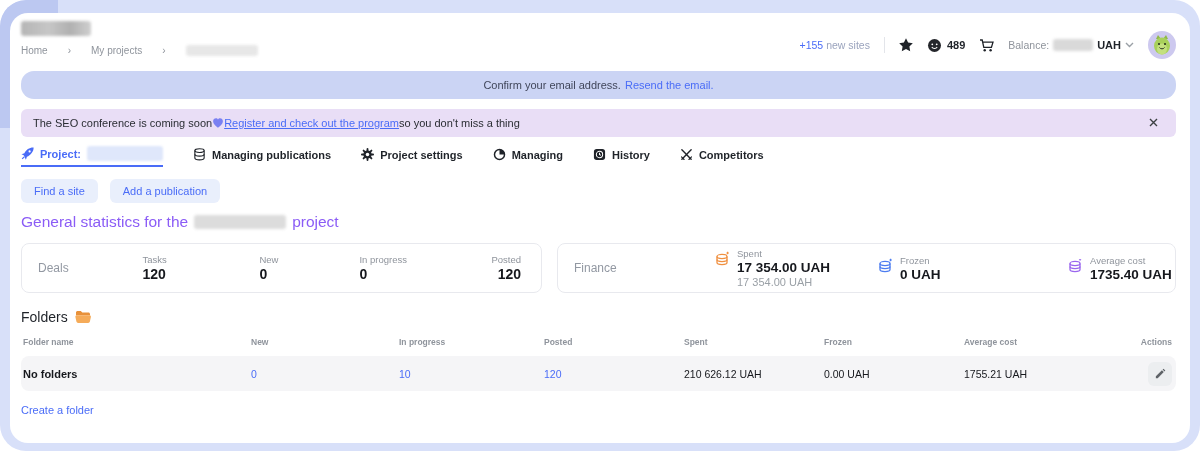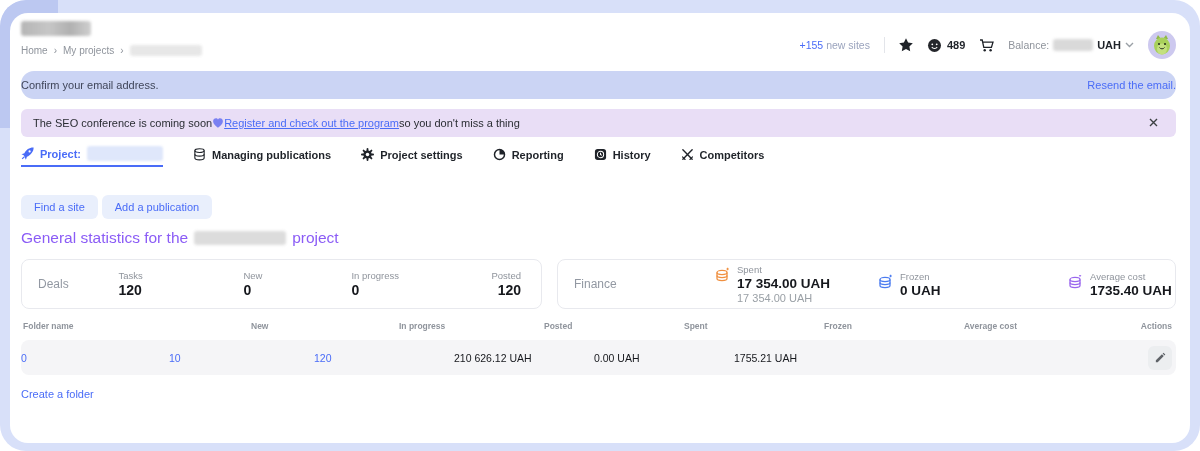--- a/index.html
+++ b/index.html
@@ -6,69 +6,69 @@
   html,body { background:#fff; }
   body { font-family:"Liberation Sans", sans-serif; width:1200px; height:451px; position:relative; }
   .canvas { position:absolute; inset:0; width:1200px; height:451px; background:#d8e0f9; border-radius:26px; overflow:hidden; }
   .corner-accent { position:absolute; left:0; top:0; width:58px; height:128px; background:#bcc8f1; border-top-left-radius:26px; }
   .window { position:absolute; left:10px; top:13px; width:1180px; height:430px; background:#fff; border-radius:18px; padding:8px 14px 0 11px; overflow:hidden; }
 
   
   .hdr { display:flex; justify-content:space-between; align-items:flex-start; }
   .blur { border-radius:3px; filter:blur(1.6px); display:inline-block; }
   .logo-blur { width:70px; height:15px; background:linear-gradient(90deg,#b5b5b5,#c6c6c6 40%,#b0b0b0 70%,#cfcfcf); }
-  .crumbs { margin-top:5px; font-size:10px; color:#8f949c; display:flex; align-items:center; gap:6px; }
+  .crumbs { margin-top:5px; font-size:10px; color:#8f949c; display:flex; align-items:center; gap:20px; }
   .crumb-blur { width:72px; height:11px; background:#e7e7e7; }
   .hdr-right { display:flex; align-items:center; gap:14px; margin-top:10px; }
   .newsites { font-size:10.5px; }
   .newsites .cnt { color:#4a6cf7; }
   .newsites .lbl { color:#9aa3bd; }
   .vdiv { width:1px; height:16px; background:#e3e5ea; }
   .ico-btn { display:flex; align-items:center; gap:5px; cursor:pointer; }
   .coins-cnt { font-size:11px; font-weight:bold; color:#1f2329; }
   .balance { display:flex; align-items:center; gap:4px; font-size:10.5px; }
   .balance .lab { color:#8f949c; }
   .bal-blur { width:40px; height:12px; background:#d9d9d9; }
   .balance .cur { font-weight:bold; color:#1f2329; font-size:11px; }
   .avatar { width:28px; height:28px; border-radius:50%; background:#cdc9ef; overflow:hidden; display:flex; align-items:center; justify-content:center; }
 
   
   .banner { height:28px; border-radius:6px; display:flex; align-items:center; font-size:11px; }
-  .banner-email { margin-top:12px; background:#cbd4f4; justify-content:space-between; color:#40465a; gap:4px;border-radius:13px; }
+  .banner-email { margin-top:12px; background:#cbd4f4; justify-content:center; color:#40465a; gap:4px;border-radius:13px; }
   .banner-email a { color:#4a6cf7; text-decoration:none; }
   .banner-seo { margin-top:10px; background:#e9def6; padding:0 12px; color:#2a2d33; position:relative; }
   .banner-seo a { color:#4a6cf7; text-decoration:underline; }
   .close-x { position:absolute; right:18px; top:8px; cursor:pointer; }
 
   
   .tabs { margin-top:9px; display:flex; align-items:center; gap:30px; font-size:11px; font-weight:bold; color:#1f2329; }
   .tab { display:flex; align-items:center; gap:6px; padding-bottom:4px; cursor:pointer; }
   .tab.active { color:#4a6cf7; border-bottom:2px solid #4a6cf7; }
   .proj-blur { width:76px; height:15px; background:#dfe7fb; filter:blur(1.2px); border-radius:3px; }
 
   
-  .actions-row { margin-top:28px; display:flex; align-items:flex-end; gap:4px; }
+  .actions-row { margin-top:12px; display:flex; align-items:flex-end; gap:12px; }
   .btn { background:#e9effc; color:#4a6cf7; font-size:11px; padding:6px 13px; border-radius:6px; border:none; cursor:pointer; font-family:inherit; }
   .link-btn { background:none; color:#4a6cf7; font-size:11px; border:none; cursor:pointer; padding:6px 4px; font-family:inherit; }
 
   
   .h1 { margin-top:10px; font-size:15.5px; color:#8b5cf6; font-weight:500; display:flex; align-items:center; gap:6px; }
   .h1-blur { width:92px; height:14px; background:#dcdcdc; }
 
   
   .cards { margin-top:12px; display:flex; gap:15px; }
   .card { border:1px solid #e8e9ee; border-radius:8px; height:50px; display:flex; align-items:center; padding-left:16px; }
   .card-deals { width:521px; }
   .card-fin { flex:1; }
   .card-title { font-size:12px; color:#9298a2; }
   .card-deals .card-title { width:112px; }
   .card-fin .card-title { width:140px; }
   .stat .sl { font-size:9.5px; color:#8f949c; }
   .stat .sv { font-size:14px; font-weight:bold; color:#16181d; margin-top:1px; }
-  .deals-cols { display:flex; flex:1;gap:8px; }
+  .deals-cols { display:flex; flex:1; }
   .deals-cols .c1 { width:117px; } .deals-cols .c2 { width:100px; } .deals-cols .c3 { width:132px; }
   .deals-cols .c4 { flex:1; text-align:right; padding-right:20px; }
   .fin-group { display:flex; gap:7px; }
   .fin-group .ic { margin-top:3px; }
   .fin-g1 { width:163px; } .fin-g2 { width:190px; }
   .fin-group .sv { font-size:13.5px; }
   .fin-sec { font-size:11px; color:#9aa0a6; margin-top:1px; }
 
   
   .folders-h { margin-top:16px; font-size:14px; font-weight:500; color:#1f2329; display:flex; align-items:center; gap:7px; }
@@ -203,21 +203,21 @@
             </g>
             <circle cx="7" cy="7" r="1.9" fill="#fff"></circle>
           </svg>
         <span>Project settings</span>
       </span>
       <span class="tab">
         <svg width="13" height="13" viewBox="0 0 14 14">
             <circle cx="7" cy="7" r="5.4" fill="none" stroke="#1f2329" stroke-width="1.6"></circle>
             <path d="M7 7V1.6A5.4 5.4 0 0112.4 7z" fill="#1f2329"></path>
           </svg>
-        <span>Reporting</span>
+        <span>Managing</span>
       </span>
       <span class="tab">
         <svg width="13" height="13" viewBox="0 0 14 14">
             <rect x="1" y="1" width="12" height="12" rx="3" fill="#1f2329"></rect>
             <circle cx="7" cy="7" r="3.4" fill="none" stroke="#fff" stroke-width="1.1"></circle>
             <path d="M7 5.2V7l1.4 1" stroke="#fff" stroke-width="1.1" fill="none"></path>
           </svg>
         <span>History</span>
       </span>
       <span class="tab">
@@ -316,33 +316,41 @@
           </span>
           <div class="stat">
             <div class="sl">Average cost</div>
             <div class="sv">1735.40 UAH</div>
           </div>
         </div>
       </div>
     </div>
 
     
+    <div class="folders-h">
+      <span>Folders</span>
+      <svg width="16" height="14" viewBox="0 0 16 14">
+          <path d="M1 2.6C1 1.7 1.7 1 2.6 1h3.2l1.5 1.6h6.1c.9 0 1.6.7 1.6 1.6v1H1z" fill="#e8913a"></path>
+          <path d="M1.6 5.2h12.8c1 0 1.7.9 1.5 1.8l-1 4.6c-.2.8-.9 1.4-1.7 1.4H3.1c-.8 0-1.5-.6-1.7-1.4l-1-4.6c-.2-.9.5-1.8 1.2-1.8z" fill="#f5ab59"></path>
+        </svg>
+    </div>
 
     <div class="thead">
       <span class="col-name">Folder name</span>
       <span class="col-new">New</span>
       <span class="col-prog">In progress</span>
       <span class="col-post">Posted</span>
       <span class="col-spent">Spent</span>
       <span class="col-frozen">Frozen</span>
       <span class="col-avg">Average cost</span>
       <span class="col-act">Actions</span>
     </div>
 
     <div class="trow">
+      <span class="col-name">No folders</span>
       <span class="col-new"><a href="#" class="cell-link">0</a></span>
       <span class="col-prog"><a href="#" class="cell-link">10</a></span>
       <span class="col-post"><a href="#" class="cell-link">120</a></span>
       <span class="col-spent">210 626.12 UAH</span>
       <span class="col-frozen">0.00 UAH</span>
       <span class="col-avg">1755.21 UAH</span>
       <span class="col-act">
         <button class="edit-btn">
           <svg width="11" height="11" viewBox="0 0 13 13">
               <path d="M1 9.8V12h2.2L10.4 4.8 8.2 2.6zM9 1.8l2.2 2.2 1-1L10 .8z" fill="#5f6368"></path>

